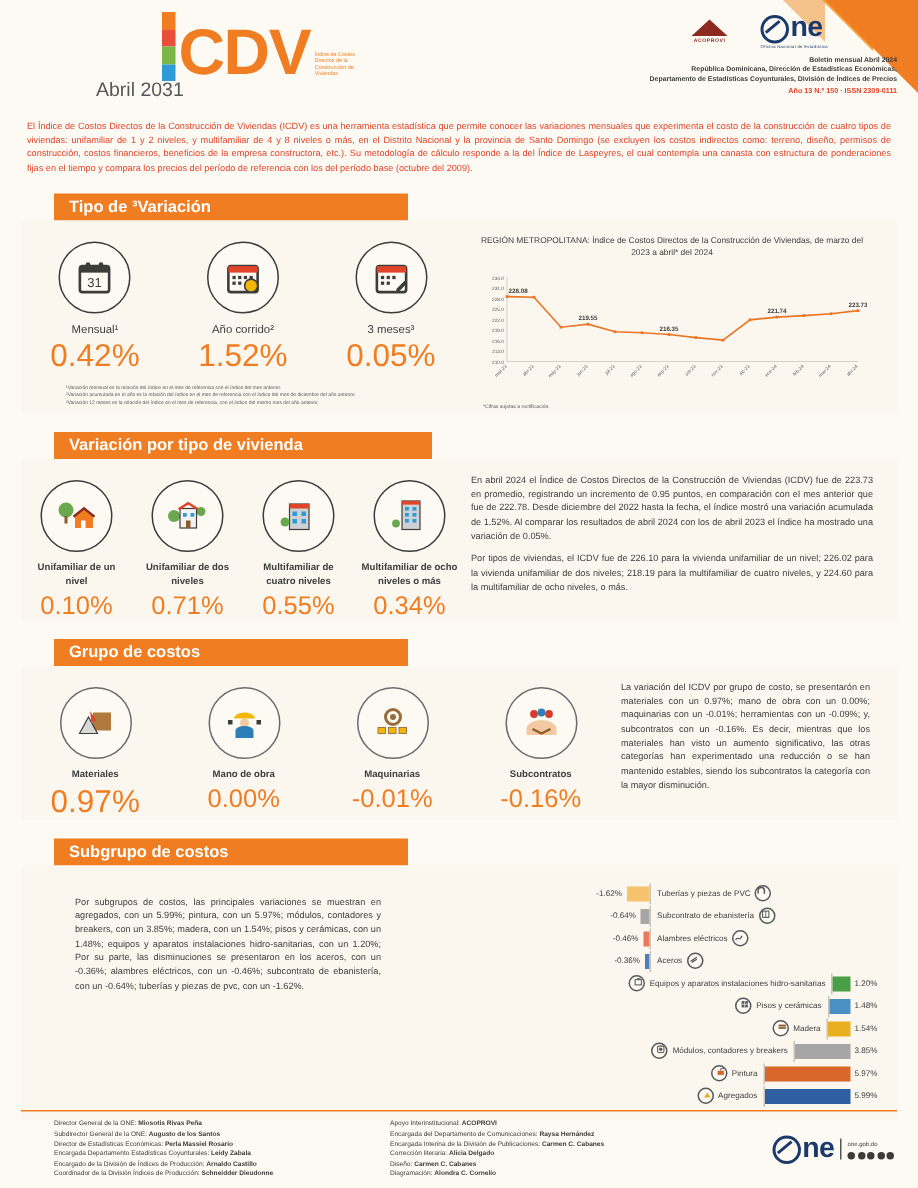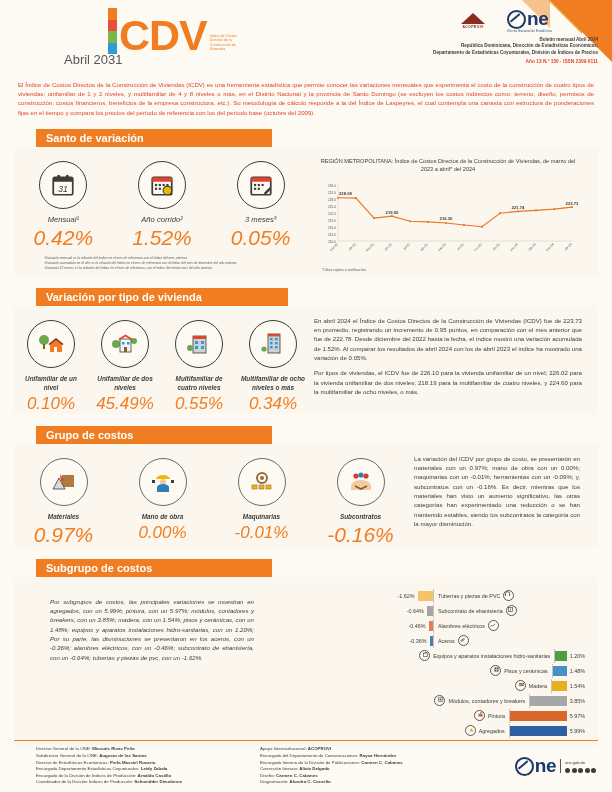--- a/index.html
+++ b/index.html
@@ -60,21 +60,21 @@
 
   .stats{display:flex;justify-content:space-around;align-items:flex-start;padding:10px 0 0 0;}
   .stat{text-align:center;width:86px;}
   .stat .lab{font-size:7.6px;color:#3c3c3b;margin-top:6px;line-height:9px;}
   .stat .val{font-size:21px;color:#f07d22;margin-top:2px;}
 
   .footnotes{font-size:3.3px;color:#55585a;line-height:5px;padding:6px 0 5px 30px;}
 
   
   .split{display:flex;}
-  .left{flex:0 0 296px;font-style:italic;}
+  .left{flex:0 0 296px;}
   .right{flex:1;padding:6px 16px 0 4px;}
   .para{font-size:6.1px;line-height:9.3px;text-align:justify;color:#3c3c3b;margin:0 0 6px 0;}
 
   
   .chart-title{font-size:5.6px;text-align:center;color:#3c3c3b;line-height:8px;margin:4px 6px 2px 6px;}
   .chart-note{font-size:3.4px;color:#55585a;margin-left:8px;margin-top:1px;}
 
   
   .barchart{padding:6px 10px 8px 0;}
   .brow{display:flex;align-items:center;height:14px;margin-bottom:1px;font-size:5.4px;}
@@ -138,21 +138,21 @@
         <div>República Dominicana, Dirección de Estadísticas Económicas,</div>
         <div>Departamento de Estadísticas Coyunturales, División de Índices de Precios</div>
       </div>
       <div class="hdr-issn">Año 13 N.º 150 · ISSN 2309-0111</div>
     </div>
   </div>
 
   <div class="intro">El Índice de Costos Directos de la Construcción de Viviendas (ICDV) es una herramienta estadística que permite conocer las variaciones mensuales que experimenta el costo de la construcción de cuatro tipos de viviendas: unifamiliar de 1 y 2 niveles, y multifamiliar de 4 y 8 niveles o más, en el Distrito Nacional y la provincia de Santo Domingo (se excluyen los costos indirectos como: terreno, diseño, permisos de construcción, costos financieros, beneficios de la empresa constructora, etc.). Su metodología de cálculo responde a la del Índice de Laspeyres, el cual contempla una canasta con estructura de ponderaciones fijas en el tiempo y compara los precios del período de referencia con los del período base (octubre del 2009).</div>
 
   <div class="section">
-    <div class="band">Santo de variación</div>
+    <div class="band">Tipo de ³Variación</div>
     <div class="panel split" style="padding-top:4px;">
       <div class="left">
         <div class="stats" id="s1-stats">
             <div class="stat" style="width: 90px;">
               <div class="circ ">
                 <svg width="26" height="26" viewBox="0 0 24 24">
                   <rect x="3" y="5" width="18" height="16" rx="1.6" fill="none" stroke="#3c3c3b" stroke-width="1.6"></rect>
                   <rect x="3" y="5" width="18" height="4" fill="#3c3c3b"></rect>
                   <circle cx="8" cy="4" r="1.4" fill="#3c3c3b"></circle>
                   <circle cx="16" cy="4" r="1.4" fill="#3c3c3b"></circle>
@@ -284,21 +284,21 @@
                   <circle cx="6" cy="12" r="4" fill="#6aa84f"></circle>
                   <circle cx="24" cy="9" r="3" fill="#6aa84f"></circle>
                   <rect x="10" y="7" width="11" height="13" fill="#f2f2f2" stroke="#3c3c3b" stroke-width=".8"></rect>
                   <path d="M9 7.5l6.5-4 6.5 4" fill="none" stroke="#e0452c" stroke-width="1.6"></path>
                   <rect x="12" y="10" width="2.5" height="2.5" fill="#2e9bd6"></rect>
                   <rect x="17" y="10" width="2.5" height="2.5" fill="#2e9bd6"></rect>
                   <rect x="14" y="15" width="3" height="5" fill="#8b5a2b"></rect>
                 </svg>
               </div>
               <div class="lab" style="font-size: 6.4px; font-weight: bold;">Unifamiliar de dos niveles</div>
-              <div class="val" style="font-size: 17px;">45.49%</div>
+              <div class="val" style="font-size: 17px;">0.71%</div>
             </div>
             <div class="stat" style="width: 68px;">
               <div class="circ ">
                 <svg width="28" height="26" viewBox="0 0 28 24">
                   <rect x="8" y="4" width="13" height="17" fill="#cfd2d4" stroke="#3c3c3b" stroke-width=".8"></rect>
                   <rect x="8" y="4" width="13" height="3" fill="#e0452c"></rect>
                   <g fill="#2e9bd6">
                     <rect x="10" y="9" width="3" height="3"></rect>
                     <rect x="16" y="9" width="3" height="3"></rect>
                     <rect x="10" y="14" width="3" height="3"></rect>
@@ -386,21 +386,21 @@
               <div class="circ thin">
                 <svg width="28" height="26" viewBox="0 0 28 24">
                   <circle cx="9" cy="6" r="2.6" fill="#d23b2e"></circle>
                   <circle cx="19" cy="6" r="2.6" fill="#d23b2e"></circle>
                   <circle cx="14" cy="5" r="2.6" fill="#2e7fb8"></circle>
                   <path d="M4 20v-4a5 3 0 0120 0v4z" fill="#f2c9a0"></path>
                   <path d="M8 16l6 3 6-3" fill="none" stroke="#8b5a2b" stroke-width="1.6"></path>
                 </svg>
               </div>
               <div class="lab" style="font-size: 6.4px; font-weight: bold;">Subcontratos</div>
-              <div class="val" style="font-size: 21px;">-0.16%</div>
+              <div class="val" style="font-size: 17px;">-0.16%</div>
             </div>
           </div>
       </div>
       <div class="right" style="padding-right:18px;">
         <p class="para">La variación del ICDV por grupo de costo, se presentarón en materiales con un 0.97%; mano de obra con un 0.00%; maquinarias con un -0.01%; herramientas con un -0.09%; y, subcontratos con un -0.16%. Es decir, mientras que los materiales han visto un aumento significativo, las otras categorías han experimentado una reducción o se han mantenido estables, siendo los subcontratos la categoría con la mayor disminución.</p>
       </div>
     </div>
   </div>
 
   <div class="section">

